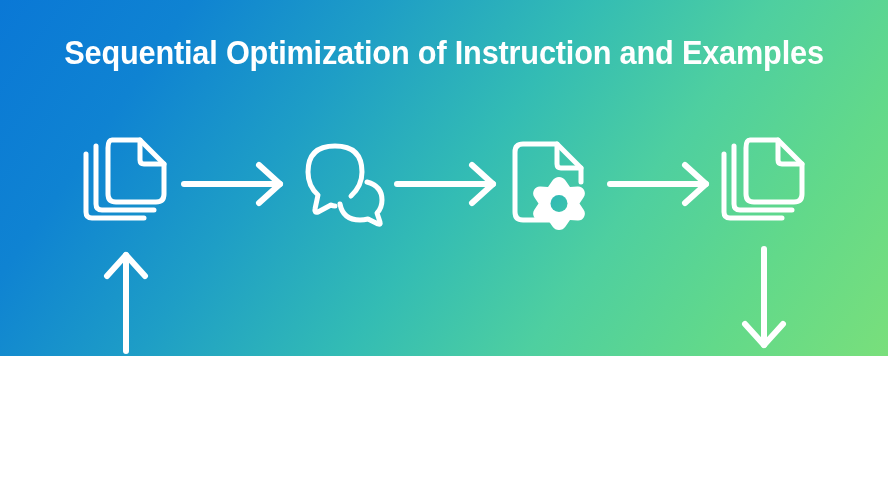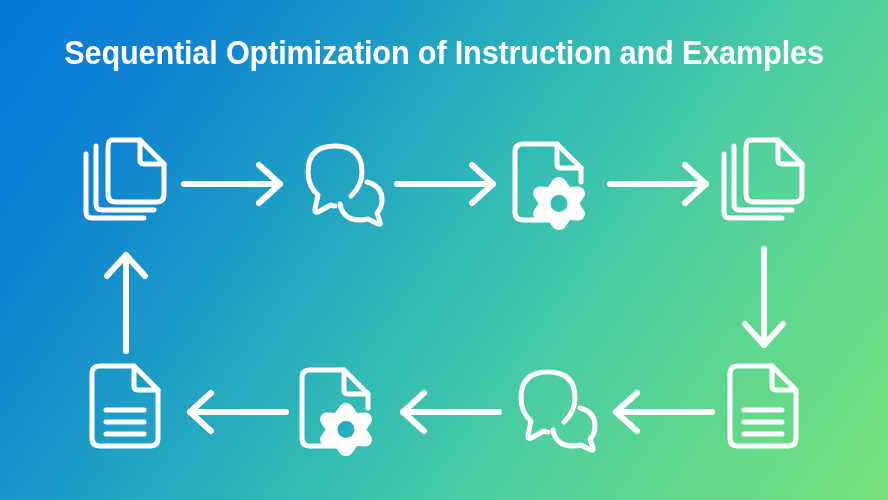--- a/index.html
+++ b/index.html
@@ -8,21 +8,21 @@
   }
   body {
     width: 888px;
     height: 500px;
     overflow: hidden;
     font-family: "Liberation Sans", sans-serif;
   }
   #slide {
     position: relative;
     width: 888px;
-    height: 500px;
+    height: 356px;
     background: linear-gradient(125deg,
         #0a78d6 0%,
         #0f83d2 17%,
         #1e9ec6 34%,
         #33bcb4 52%,
         #4ecfa0 68%,
         #62d98a 84%,
         #79df7b 100%);
     overflow: hidden;
   }

